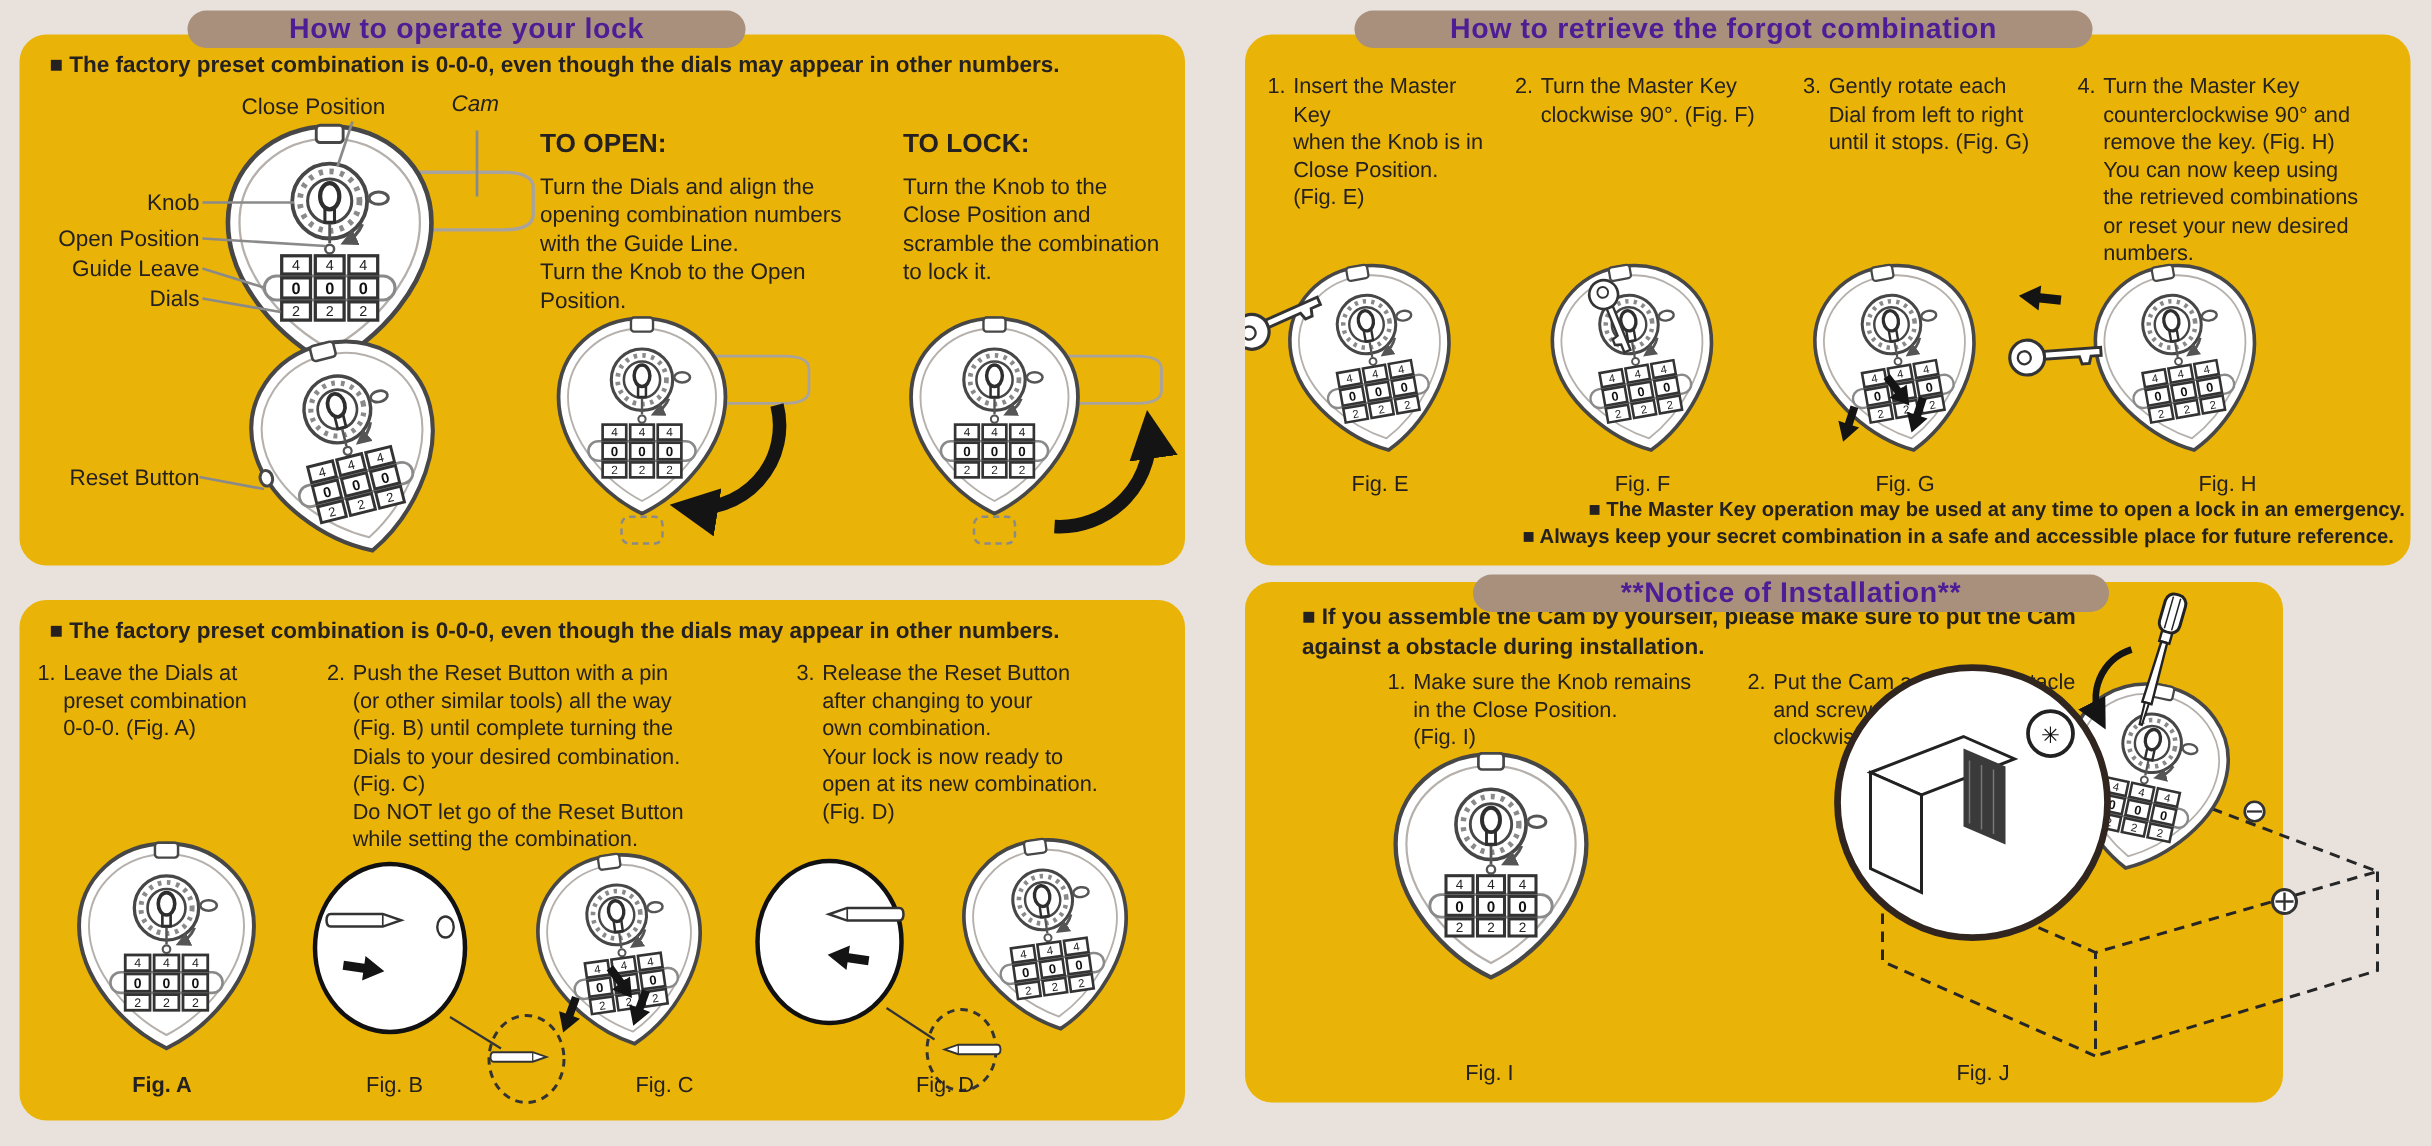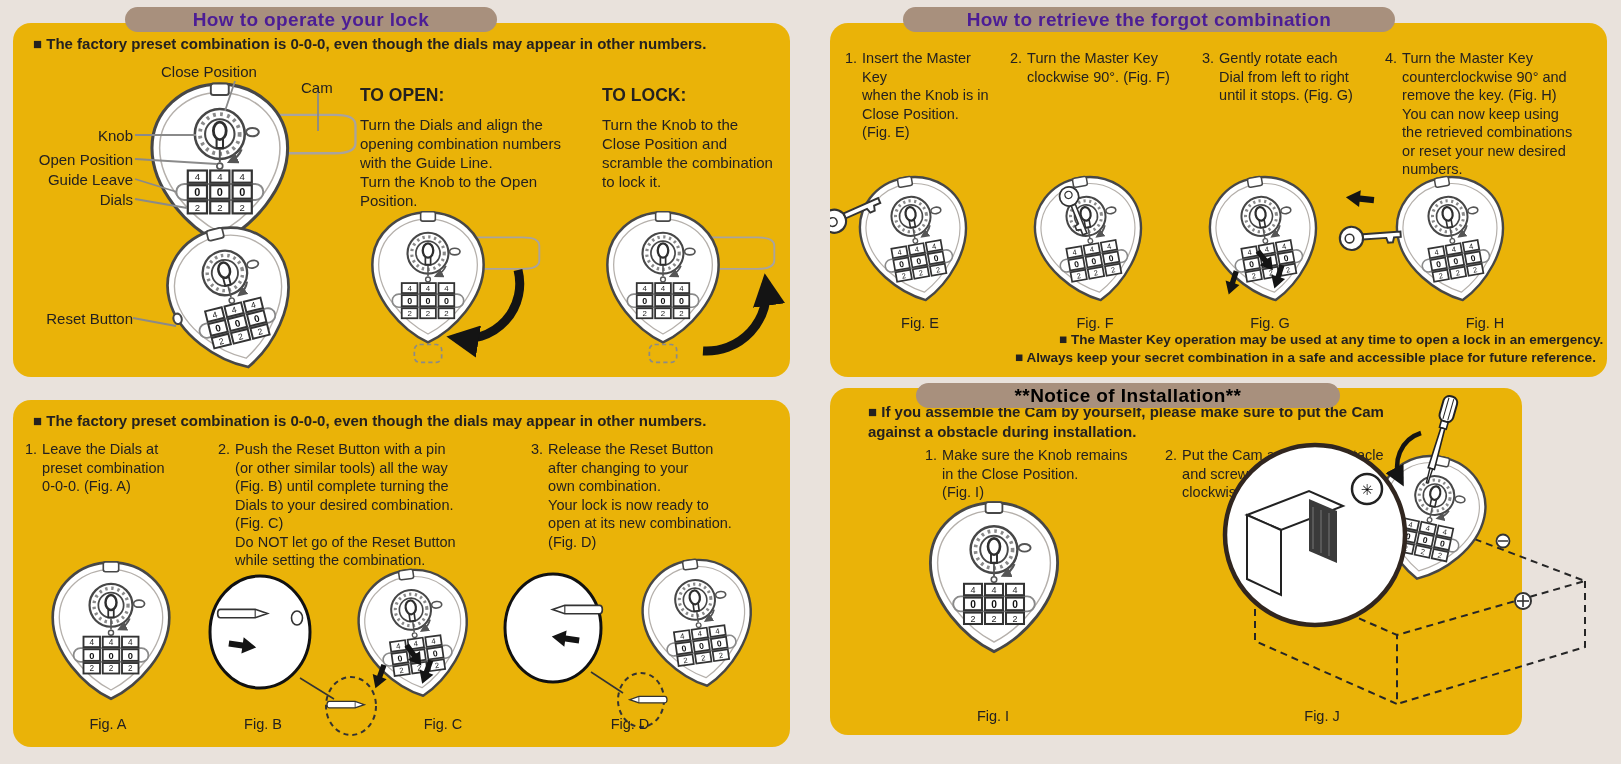--- a/index.html
+++ b/index.html
@@ -8,21 +8,21 @@
   .panel{position:absolute;background:#eab308;border-radius:18px;}
   #panel-operate{left:13px;top:23px;width:777px;height:354px;}
   #panel-retrieve{left:830px;top:23px;width:777px;height:354px;}
   #panel-reset{left:13px;top:400px;width:777px;height:347px;}
   #panel-notice{left:830px;top:388px;width:692px;height:347px;}
   .pill{position:absolute;height:25px;background:#a8907d;border-radius:13px;text-align:center;
         font-weight:bold;font-size:19px;line-height:25px;color:#4c1d95;letter-spacing:.4px;z-index:5;}
   #pill-operate{left:125px;top:7px;width:372px;}
   #pill-retrieve{left:903px;top:7px;width:492px;}
   #pill-reset{left:208px;top:383px;width:450px;}
-  #pill-notice{left:916px;top:383px;width:424px;color:#000000;}
+  #pill-notice{left:982px;top:383px;width:424px;color:#4c1d95;}
   .note{position:absolute;font-weight:bold;font-size:15px;line-height:1.3;white-space:pre-line;}
   .step{position:absolute;display:flex;gap:5px;font-size:14.5px;line-height:1.28;}
   .step .body{white-space:pre-line;}
   .colhead{position:absolute;font-weight:bold;font-size:17.5px;}
   .coltext{position:absolute;font-size:15px;line-height:1.27;white-space:pre-line;}
   .figcap{position:absolute;font-size:14.5px;transform:translateX(-50%);}
   .lbl{position:absolute;font-size:15px;}
   .lbl.r{text-align:right;width:112px;left:8px;}
   .art{position:absolute;left:0;top:0;pointer-events:none;}
 </style>
@@ -147,21 +147,21 @@
 
       <g transform="translate(587,185) scale(1.05)">
         <use href="#camshape" x="82" y="27" width="86" height="32"></use>
         <use href="#padlock" width="120" height="134"></use>
         <rect x="47" y="130" width="26" height="17" rx="5" fill="none" stroke="#8a8a8a" stroke-width="1.6" stroke-dasharray="4 3"></rect>
       </g>
       <path d="M690,328 A60,60 0 0 0 753,260" fill="none" stroke="#141414" stroke-width="9" marker-end="url(#headL)"></path>
     </svg>
 
     <div class="lbl" style="left:148px;top:40px;">Close Position</div>
-    <div class="lbl" style="left:288px;top:56px;">Cam</div>
+    <div class="lbl" style="left:288px;top:38px;font-style:italic;">Cam</div>
     <div class="lbl r" style="top:104px;">Knob</div>
     <div class="lbl r" style="top:128px;">Open Position</div>
     <div class="lbl r" style="top:148px;">Guide Leave</div>
     <div class="lbl r" style="top:168px;">Dials</div>
     <div class="lbl r" style="top:287px;">Reset Button</div>
 
     <div class="colhead" style="left:347px;top:62px;">TO OPEN:</div>
     <div class="coltext" style="left:347px;top:92px;width:225px;">Turn the Dials and align the
 opening combination numbers
 with the Guide Line.
@@ -320,21 +320,21 @@
       <line x1="578" y1="272" x2="610" y2="293" stroke="#333" stroke-width="1.5"></line>
       <ellipse cx="628" cy="300" rx="23" ry="27" fill="none" stroke="#333" stroke-width="2" stroke-dasharray="5 4"></ellipse>
       <g transform="translate(656,294) scale(-0.75,0.75)">
           <use href="#pinshape" width="56" height="15"></use>
         </g>
       <g transform="translate(624,156) rotate(-8 60 66) scale(1.02)">
           <use href="#padlock" width="120" height="134"></use>
         </g>
     </svg>
 
-    <div class="figcap" style="left:95px;top:316px;">Fig. A</div>
+    <div class="figcap" style="left:95px;top:316px;font-weight:bold;">Fig. A</div>
     <div class="figcap" style="left:250px;top:316px;">Fig. B</div>
     <div class="figcap" style="left:408px;top:316px;padding-left:44px;">Fig. C</div>
     <div class="figcap" style="left:617px;top:316px;">Fig. D</div>
   </div>
 
   <div class="panel" id="panel-notice">
     <div class="note" style="left:38px;top:14px;">■ If you assemble the Cam by yourself, please make sure to put the Cam
 against a obstacle during installation.</div>
 
     <div class="step" style="left:95px;top:58px;width:230px;">

